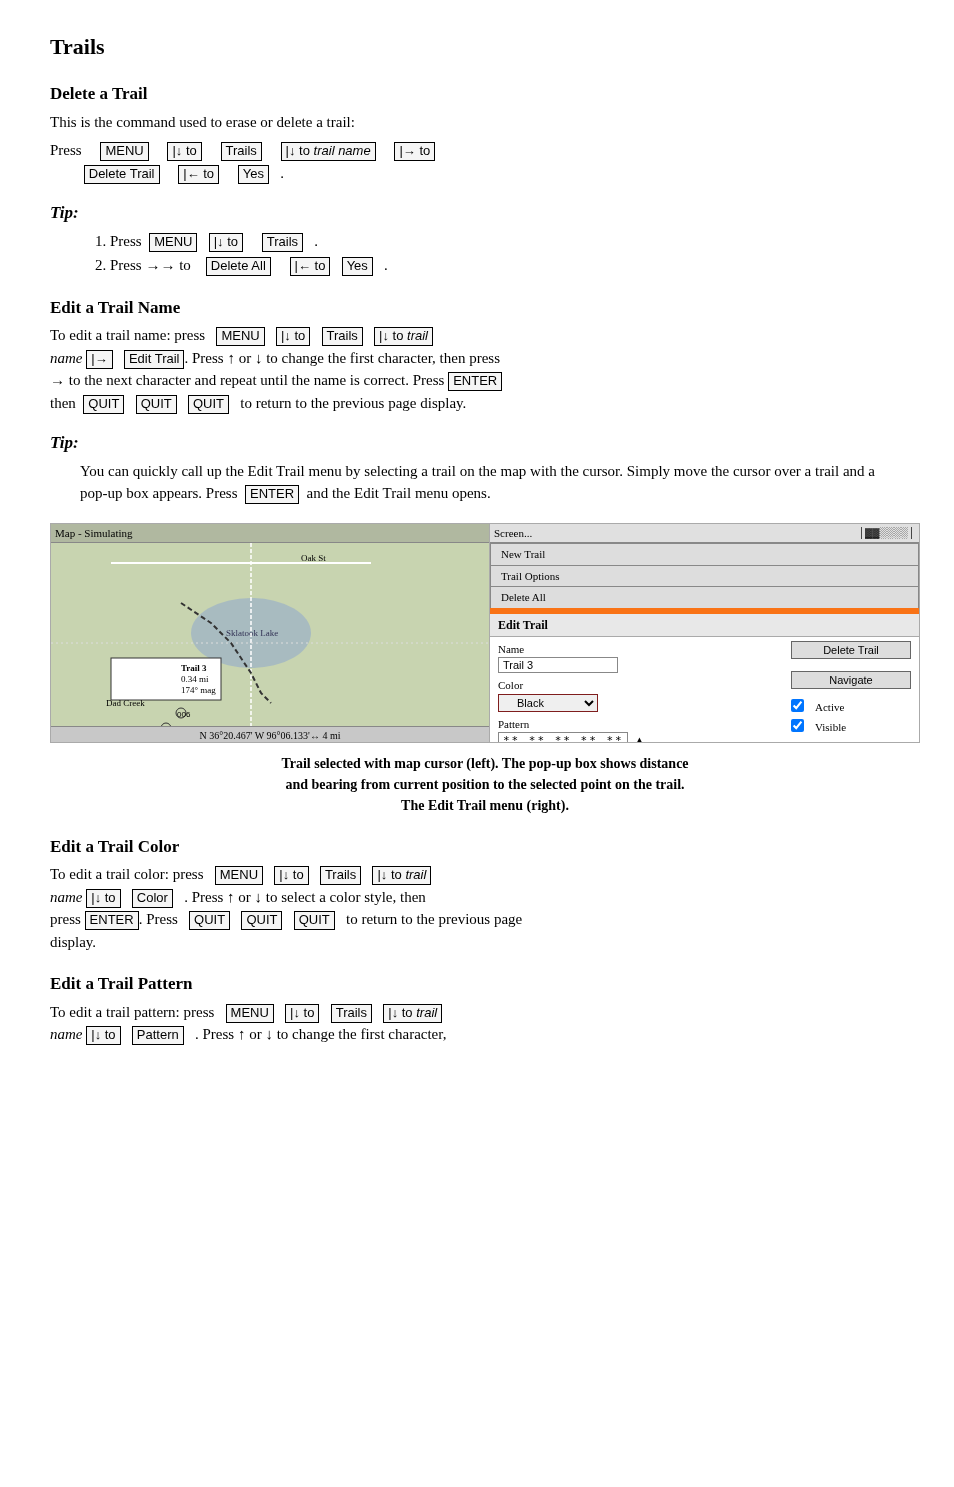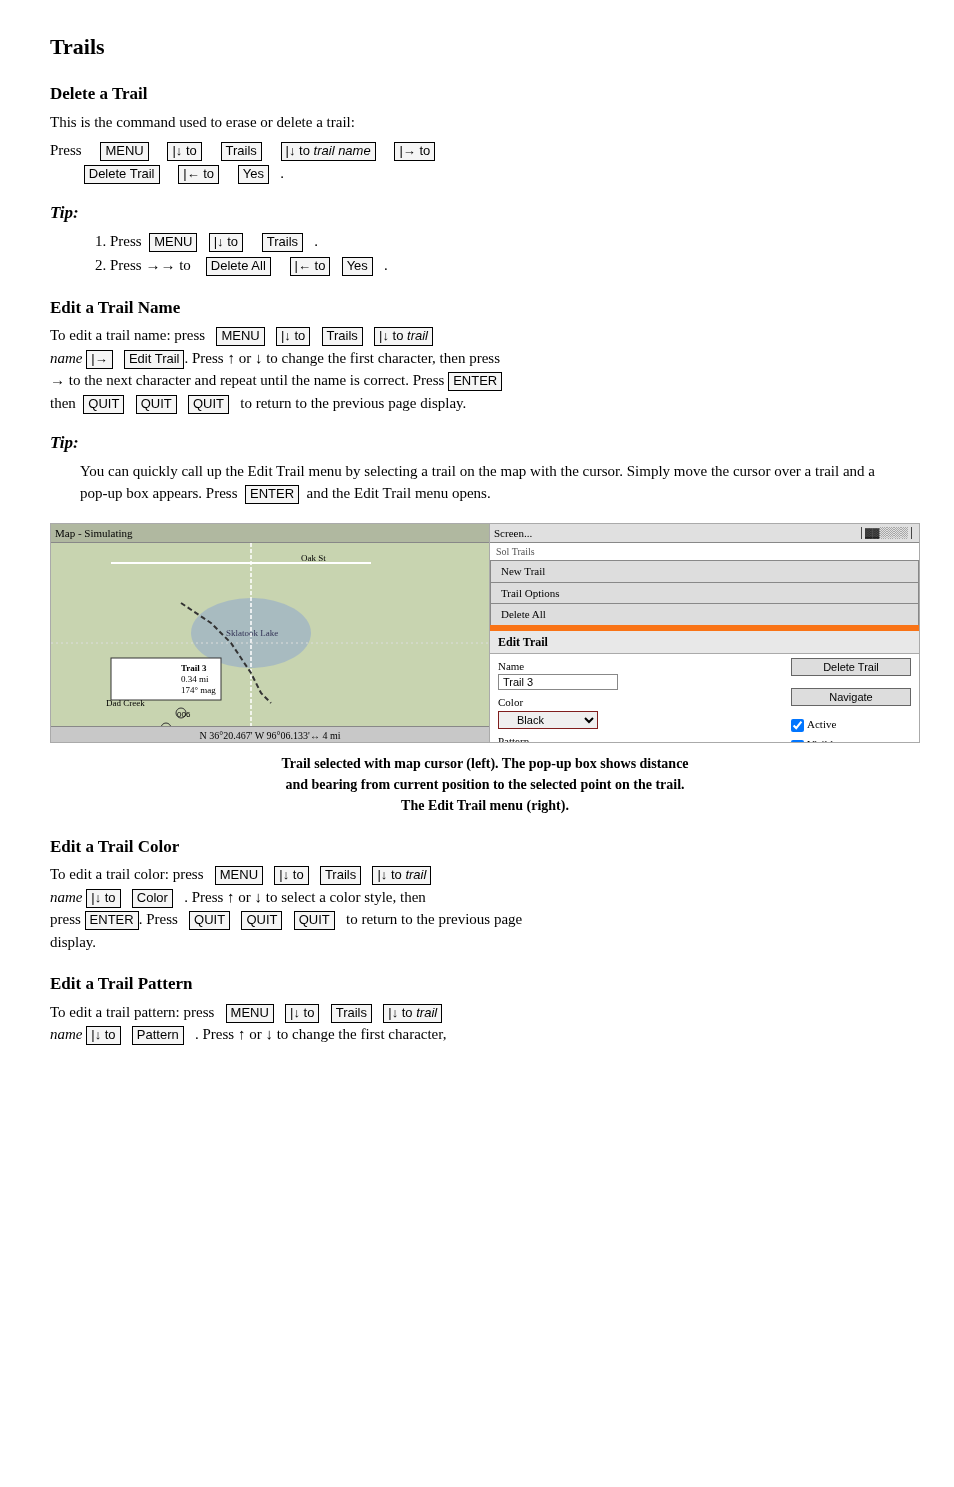--- a/index.html
+++ b/index.html
@@ -158,21 +158,21 @@
       padding: 4px 8px;
     }
     .form-left { flex: 1; }
     .form-right { width: 120px; display: flex; flex-direction: column; gap: 4px; }
     .select-box {
       border: 1px solid #7f1d1d;
       padding: 1px 14px;
       font-size: 11px;
       width: 100px;
     }
-    .checkbox-row { display: flex; align-items: flex-end; gap: 3px; font-size: 11px; }
+    .checkbox-row { display: flex; align-items: flex-start; gap: 11px; font-size: 11px; }
     .trail-preview-label { font-size: 11px; }
     .trail-preview-bar {
       height: 12px;
       background: repeating-linear-gradient(90deg, #444 0px, #444 4px, #fff 4px, #fff 7px);
       border: 1px solid #666;
       width: 110px;
       position: relative;
     }
     .trail-preview-dot {
       position: absolute;
@@ -302,21 +302,20 @@
       <span>N  36°20.467'  W  96°06.133'</span>
       <span>↔ <span>4 mi</span></span>
     </div>
   </div>
 
   <div class="map-right">
     <div class="screen-header">
       <span>Screen...</span>
       <span style="font-size:10px;">│▓▓░░░░│</span>
     </div>
-    <div class="breadcrumb-trail" style="padding:1px 6px;">Sol Trails</div>
     <div class="trails-tabs">
       <span class="trails-tab">New Trail</span>
       <span class="trails-tab">Trail Options</span>
       <span class="trails-tab">Delete All</span>
     </div>
     <div class="edit-trail-header">Edit Trail</div>
     <div class="form-section">
       <div class="form-left">
         <div class="form-row">
           <span class="form-label">Name</span>

